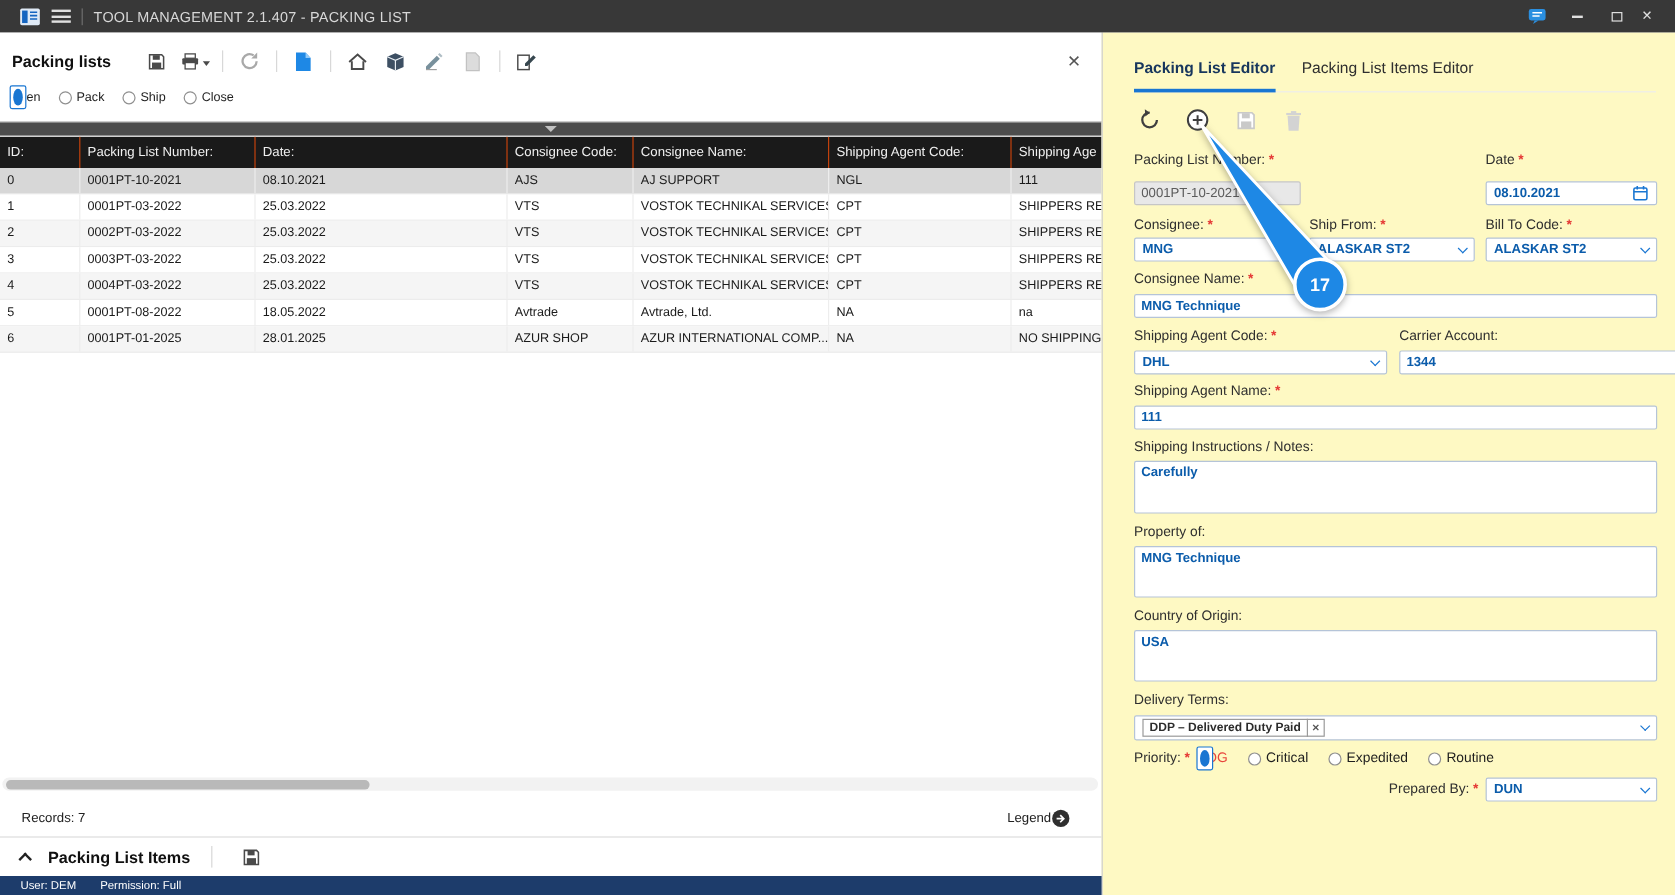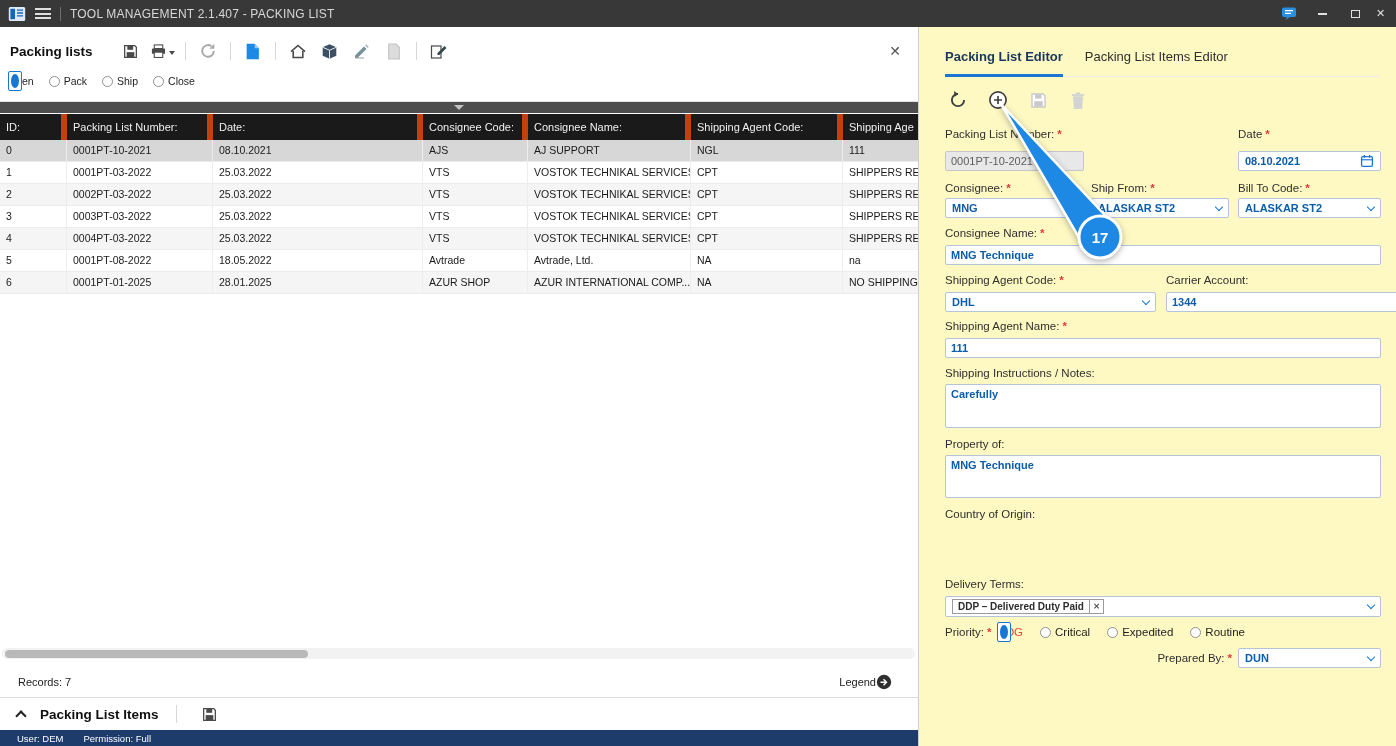--- a/index.html
+++ b/index.html
@@ -1,21 +1,21 @@
 <!DOCTYPE html>
 <html><head>
 <meta charset="utf-8">
 <style>
   *{margin:0;padding:0;box-sizing:border-box}
   html,body{width:1396px;height:746px;overflow:hidden}
   body{font-family:"Liberation Sans",sans-serif;background:#ffffff}
   .app{position:relative;width:1396px;height:746px;background:#fff;overflow:hidden}
 
   
-  .titlebar{position:absolute;top:0;left:0;right:0;height:27px;background:#383838;display:flex;align-items:center;padding:0 8px;gap:9px;z-index:5}
+  .titlebar{position:absolute;top:0;left:0;right:0;height:27px;background:#383838;display:flex;align-items:center;padding:0 16px;gap:9px;z-index:5}
   .app-icon{display:flex;align-items:center}
   .hamburger{display:flex;flex-direction:column;gap:2.5px;width:16px;cursor:pointer}
   .hamburger span{height:2px;background:#e0e0e0}
   .tb-divider{width:1px;height:14px;background:#6e6e6e}
   .tb-title{color:#d8d8d8;font-size:12px;letter-spacing:.2px;white-space:nowrap}
   .tb-spacer{flex:1}
   .winbtn{width:24px;height:20px;display:flex;align-items:center;justify-content:center;color:#e0e0e0;font-size:11px;cursor:pointer}
   .min-glyph{width:9px;height:2px;background:#e0e0e0}
   .max-glyph{width:9px;height:8px;border:1px solid #e0e0e0}
   .winbtn.close{width:12px;overflow:hidden;justify-content:flex-start}
@@ -31,21 +31,21 @@
   .lp-filters{position:absolute;top:44px;left:0;height:20px;display:flex;align-items:center;padding:0 8px;gap:15px}
   .filter-item{display:flex;align-items:center;gap:4px;cursor:pointer}
   .filter-label{font-size:10.5px;color:#1e1e1e}
   .radio{width:11px;height:11px;border-radius:50%;border:1px solid #909090;background:#fff;display:inline-block;position:relative;flex:none}
   .radio.sel{border-color:#1976d2}
   .radio.sel::after{content:"";position:absolute;inset:2px;border-radius:50%;background:#1976d2}
   .splitter{position:absolute;top:74px;left:0;width:918px;height:12px;background:#4d4d4d;border-top:1px solid #e3e3e3;display:flex;align-items:center;justify-content:center;cursor:row-resize}
   .splitter .tri{width:0;height:0;border-left:5px solid transparent;border-right:5px solid transparent;border-top:5px solid #c2c2c2}
   .grid{position:absolute;top:87px;left:0;width:918px}
   .ghead{display:flex;background:#1a1a1a;height:26px}
-  .hcell{font-size:11px;color:#f0f0f0;line-height:26px;padding:0 6px;border-right:6px solid #c2410c;overflow:hidden;white-space:nowrap;flex:none;cursor:pointer}
+  .hcell{font-size:11px;color:#f0f0f0;line-height:26px;padding:0 6px;border-right:1px solid #c2410c;overflow:hidden;white-space:nowrap;flex:none;cursor:pointer}
   .trow{display:flex;height:22px;border-bottom:1px solid #ececec;background:#fff;cursor:pointer}
   .trow.alt{background:#f5f5f5}
   .trow.selected{background:#d7d7d7}
   .tcell{font-size:10.5px;color:#1a1a1a;line-height:21px;padding:0 6px;border-right:1px solid #ededed;overflow:hidden;white-space:nowrap;flex:none}
   .c0{width:67px}.c1{width:146px}.c2{width:210px}.c3{width:105px}.c4{width:163px}.c5{width:152px}.c6{width:75px;border-right:none}
   .hscroll{position:absolute;top:621px;left:2px;width:913px;height:11px;background:#f2f2f2;border-radius:6px;cursor:pointer}
   .hthumb{position:absolute;top:1.5px;left:3px;width:303px;height:8px;background:#b9b9b9;border-radius:4px;cursor:grab}
   .records-row{position:absolute;top:640px;left:0;width:918px;height:30px;display:flex;align-items:center;padding:0 26px 0 18px}
   .records-label{font-size:11px;color:#222}
   .legend-group{margin-left:auto;display:flex;align-items:center;}
@@ -404,20 +404,21 @@
     <div class="fld-label" style="top:293px;left:26px"><span>Shipping Agent Name:</span><span class="req">*</span></div>
     <input class="inp" style="top: 311px; left: 26px; width: 436px;" value="111">
 
     <div class="fld-label" style="top:340px;left:26px"><span>Shipping Instructions / Notes:</span></div>
     <textarea class="ta" style="top: 357px; left: 26px; width: 436px; height: 44px;">Carefully</textarea>
 
     <div class="fld-label" style="top:411px;left:26px"><span>Property of:</span></div>
     <textarea class="ta" style="top: 428px; left: 26px; width: 436px; height: 43px;">MNG Technique</textarea>
 
     <div class="fld-label" style="top:481px;left:26px"><span>Country of Origin:</span></div>
+    <textarea class="ta" style="top: 498px; left: 26px; width: 436px; height: 43px;">USA</textarea>
 
     <div class="fld-label" style="top:551px;left:26px"><span>Delivery Terms:</span></div>
     <div class="sel" style="top:569px;left:26px;width:436px;height:21px">
       <span class="chip">
         <span>DDP – Delivered Duty Paid</span>
         <span class="chip-x">✕</span>
       </span>
       <span class="chev"></span>
     </div>
 

